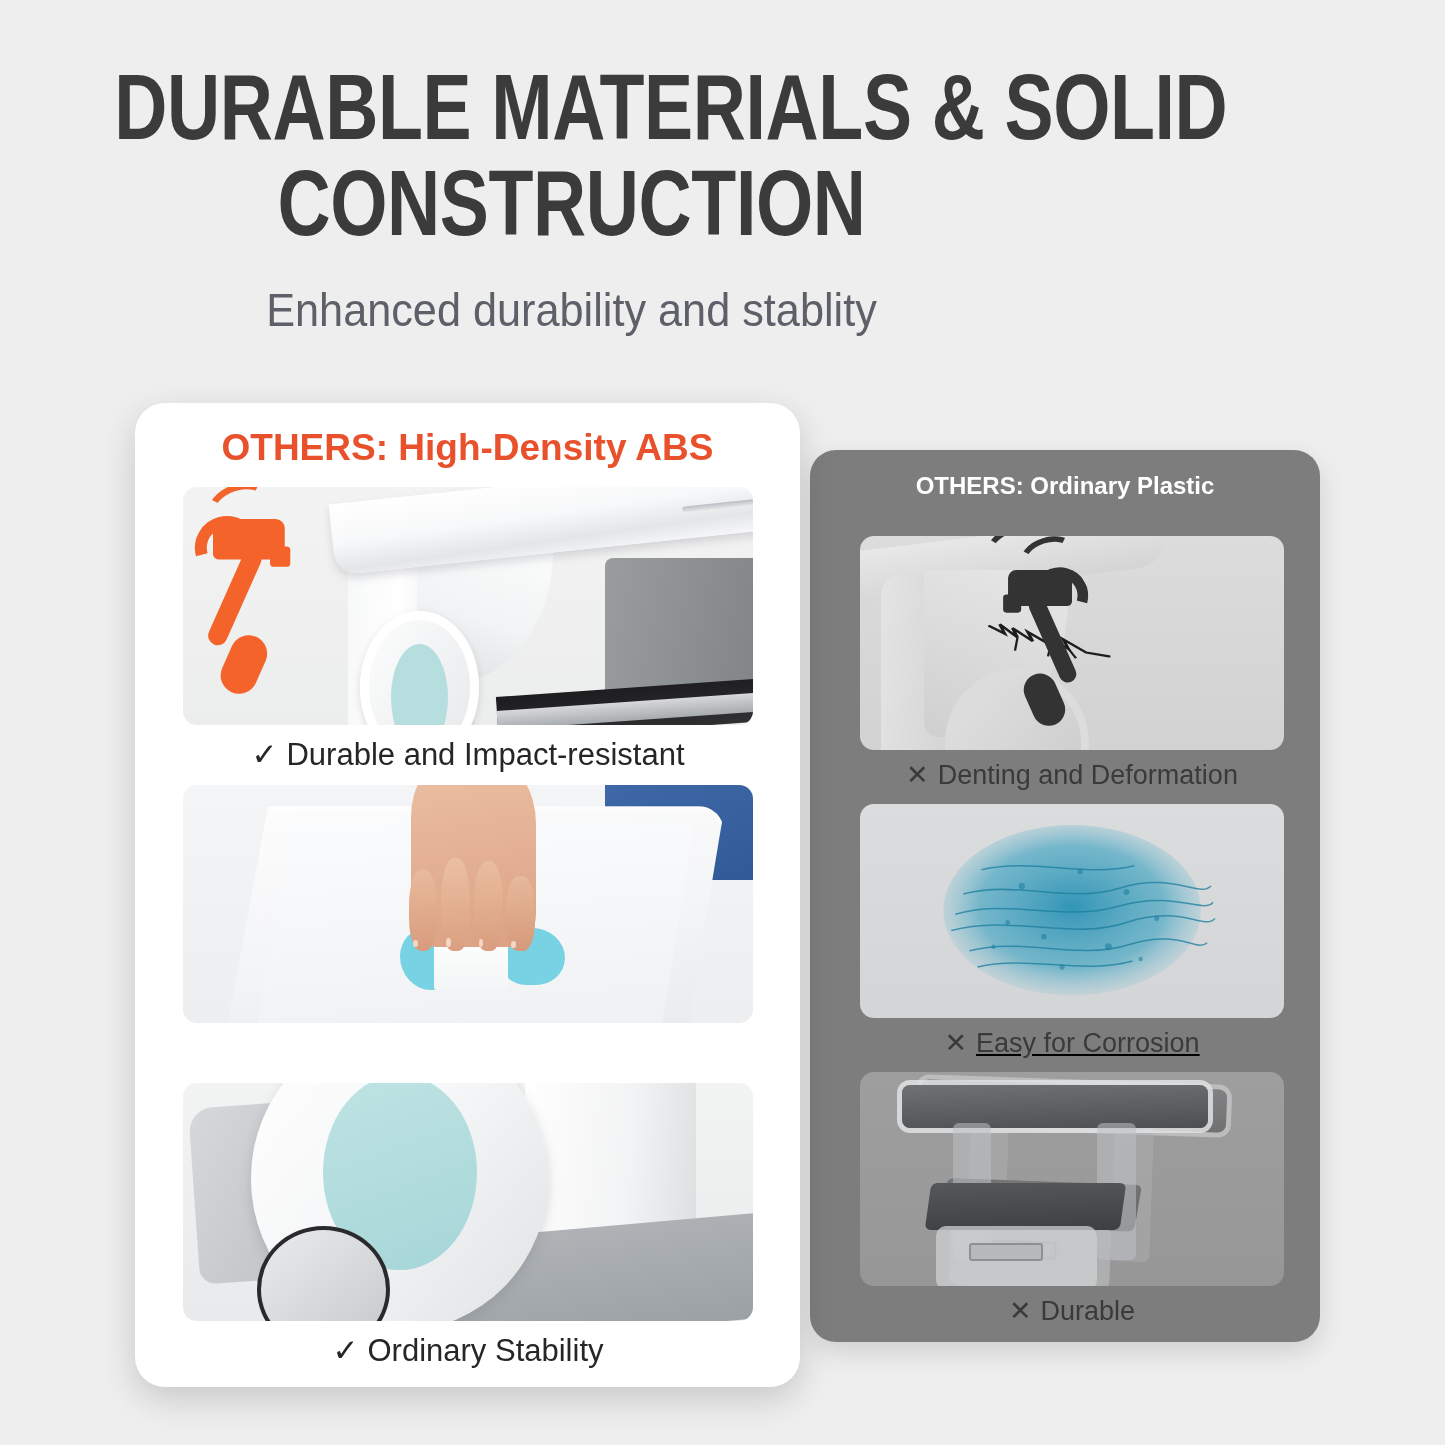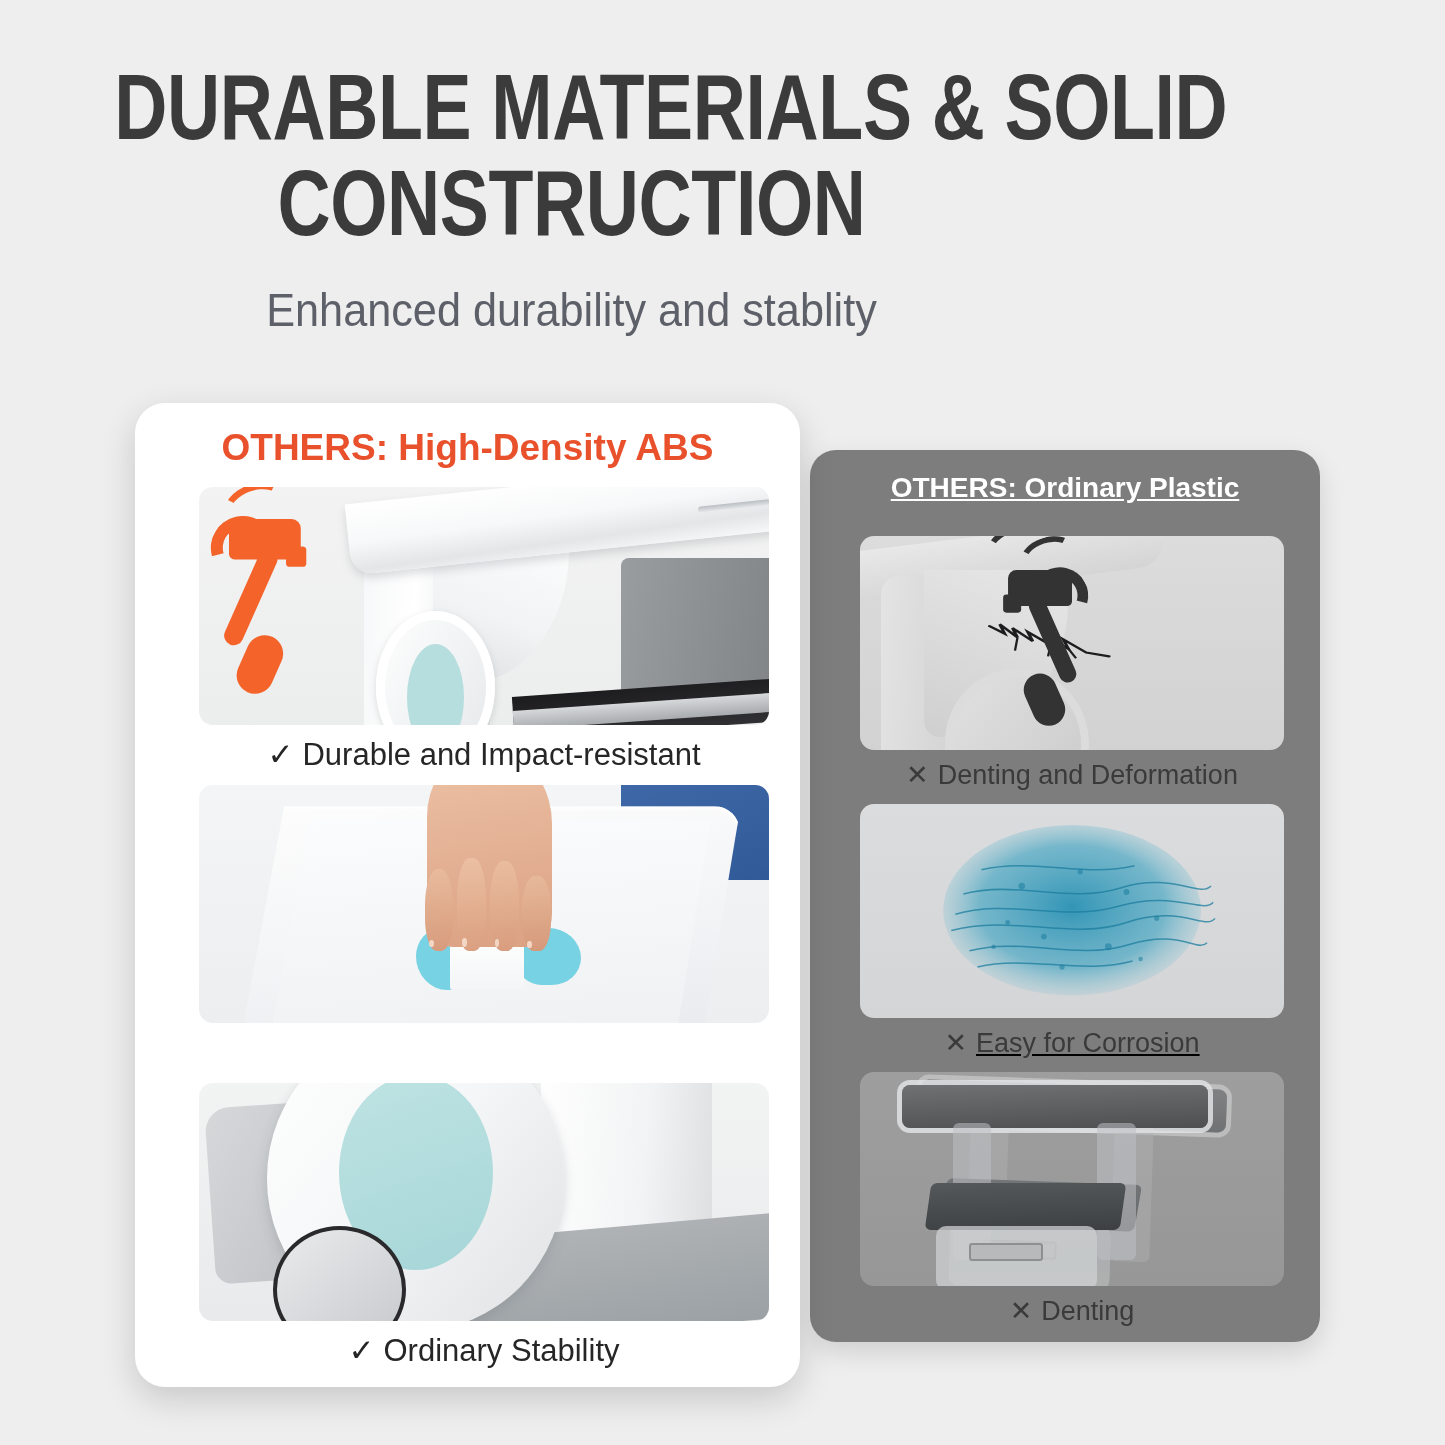--- a/index.html
+++ b/index.html
@@ -37,24 +37,24 @@
     box-shadow:0 12px 34px rgba(0,0,0,0.16);
     z-index:5;
   }
 
   .hdr-vevor{
     position:absolute;left:0;top:24px;width:665px;text-align:center;
     font-size:37px;font-weight:bold;color:#e8512b;letter-spacing:0px;
   }
   .hdr-others{
     position:absolute;left:0;top:22px;width:510px;text-align:center;
-    font-size:28px;font-weight:bold;color:#ffffff;text-decoration:underline;
-  }
-
-  .row-v{position:absolute;left:48px;width:570px;margin-left:16px;}
+    font-size:24px;font-weight:bold;color:#ffffff;
+  }
+
+  .row-v{position:absolute;left:48px;width:570px;}
   .row-o{position:absolute;left:42px;width:424px;padding-left:8px;}
 
   .thumb{
     position:relative;border-radius:14px;overflow:hidden;
     background:#f1f1f1;
   }
   .thumb-o{background:#d9d9d9;}
 
   .cap{
     text-align:center;font-size:31px;color:#262626;
@@ -358,21 +358,21 @@
         </div>
         <div class="ghost fill">
           <div class="tp"></div>
             <div class="legA"></div>
             <div class="legB"></div>
           <div class="shelf"></div>
             <div class="body"></div>
         </div>
       </div>
       <div class="cap cap-o">
-        <span class="mark">✕</span><span>Denting</span>
+        <span class="mark">✕</span><span>Durable</span>
       </div>
     </div>
   </div>
 
   <div class="card-vevor">
     <div class="hdr-vevor">OTHERS: High-Density ABS</div>
 
     <div class="row-v" style="top:84px;">
       <div class="thumb i1" style="height:238px;">
         <div class="bin"></div>

